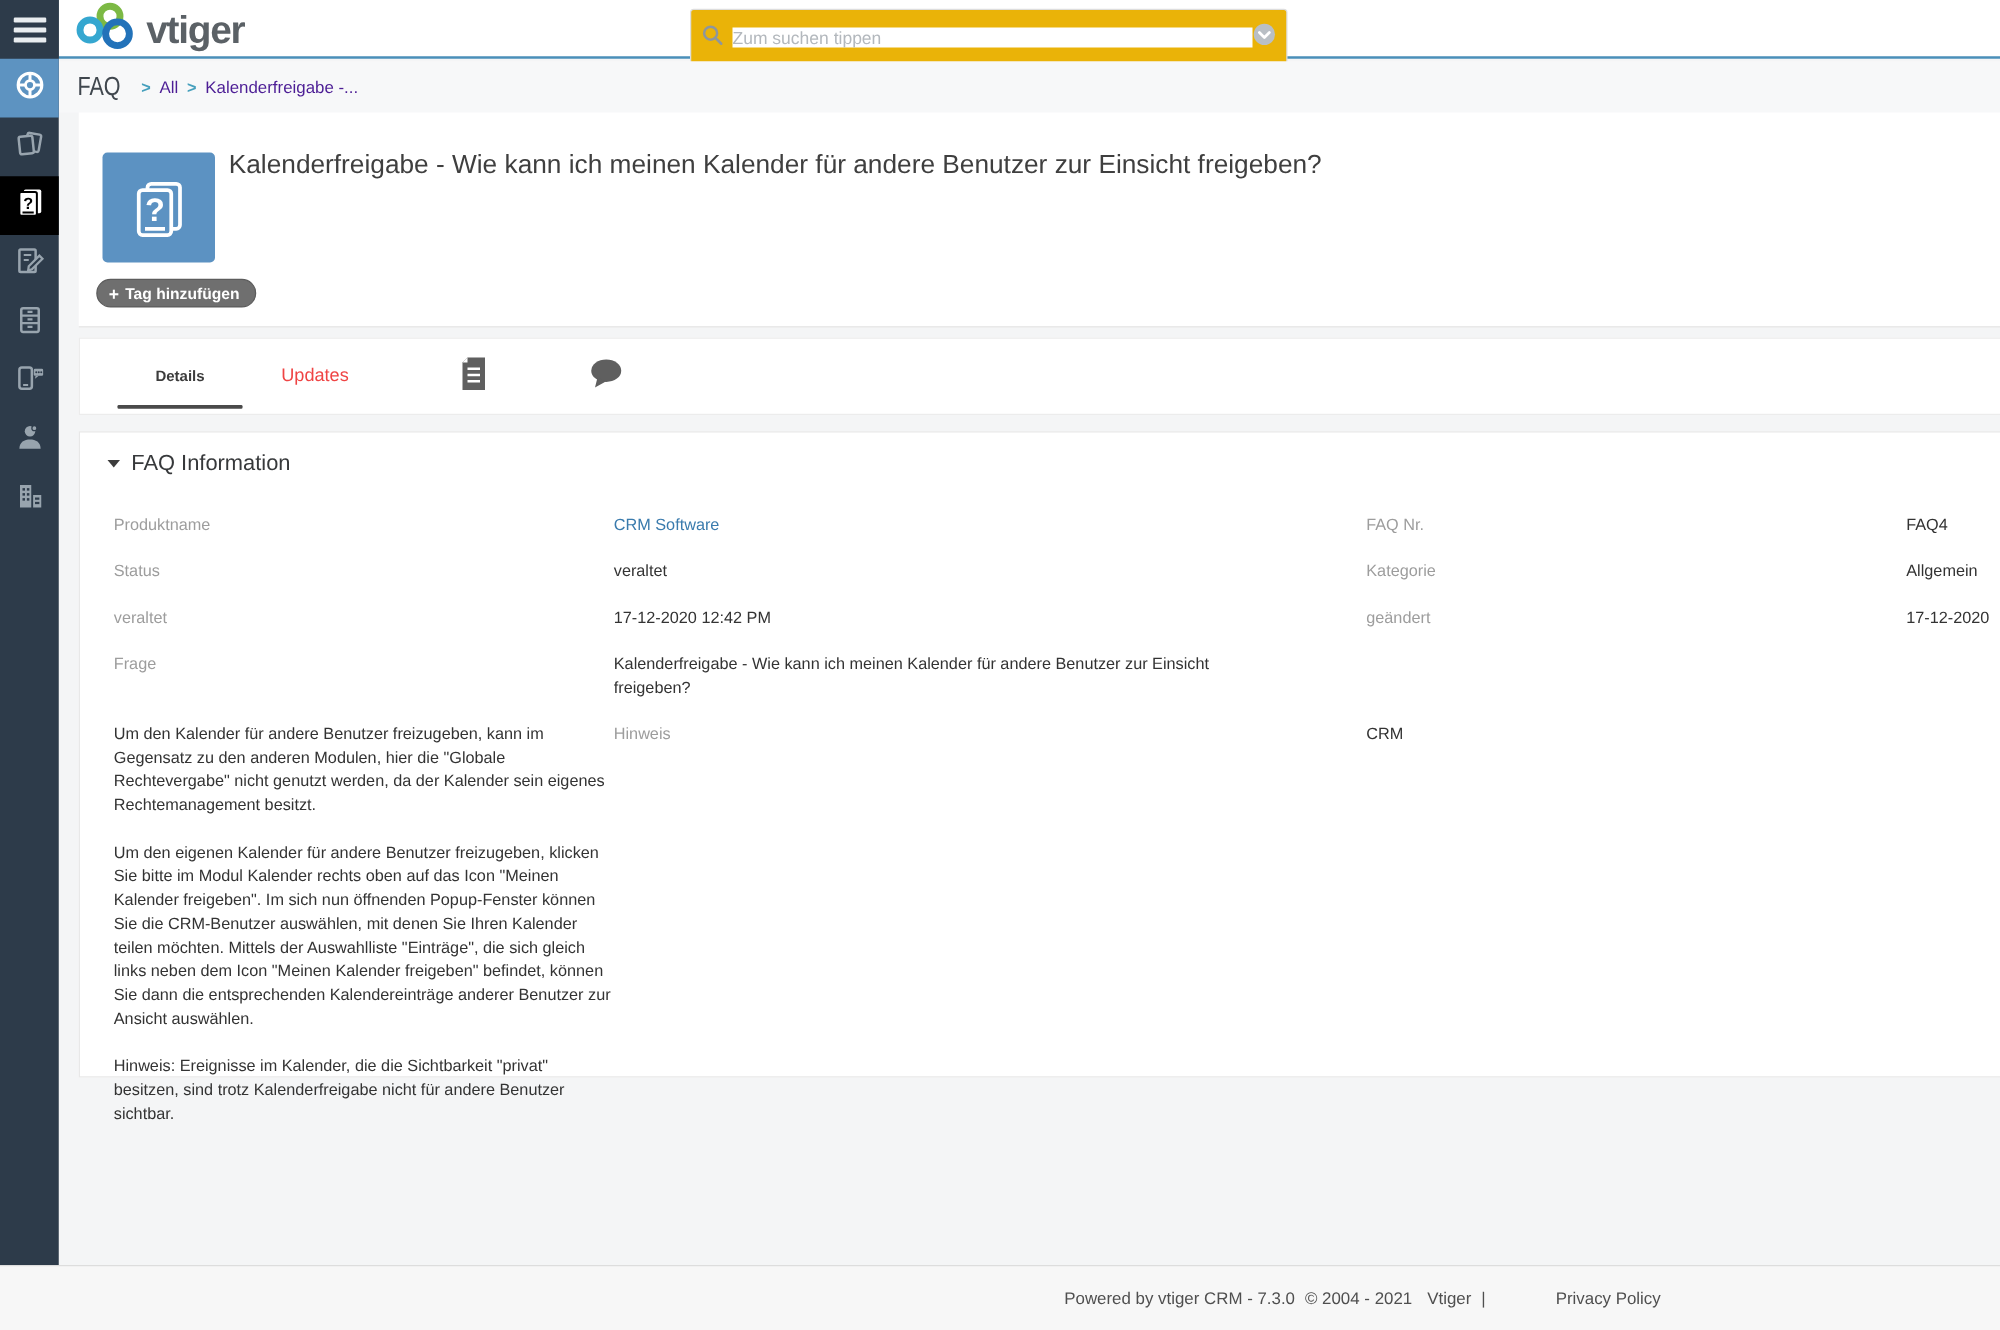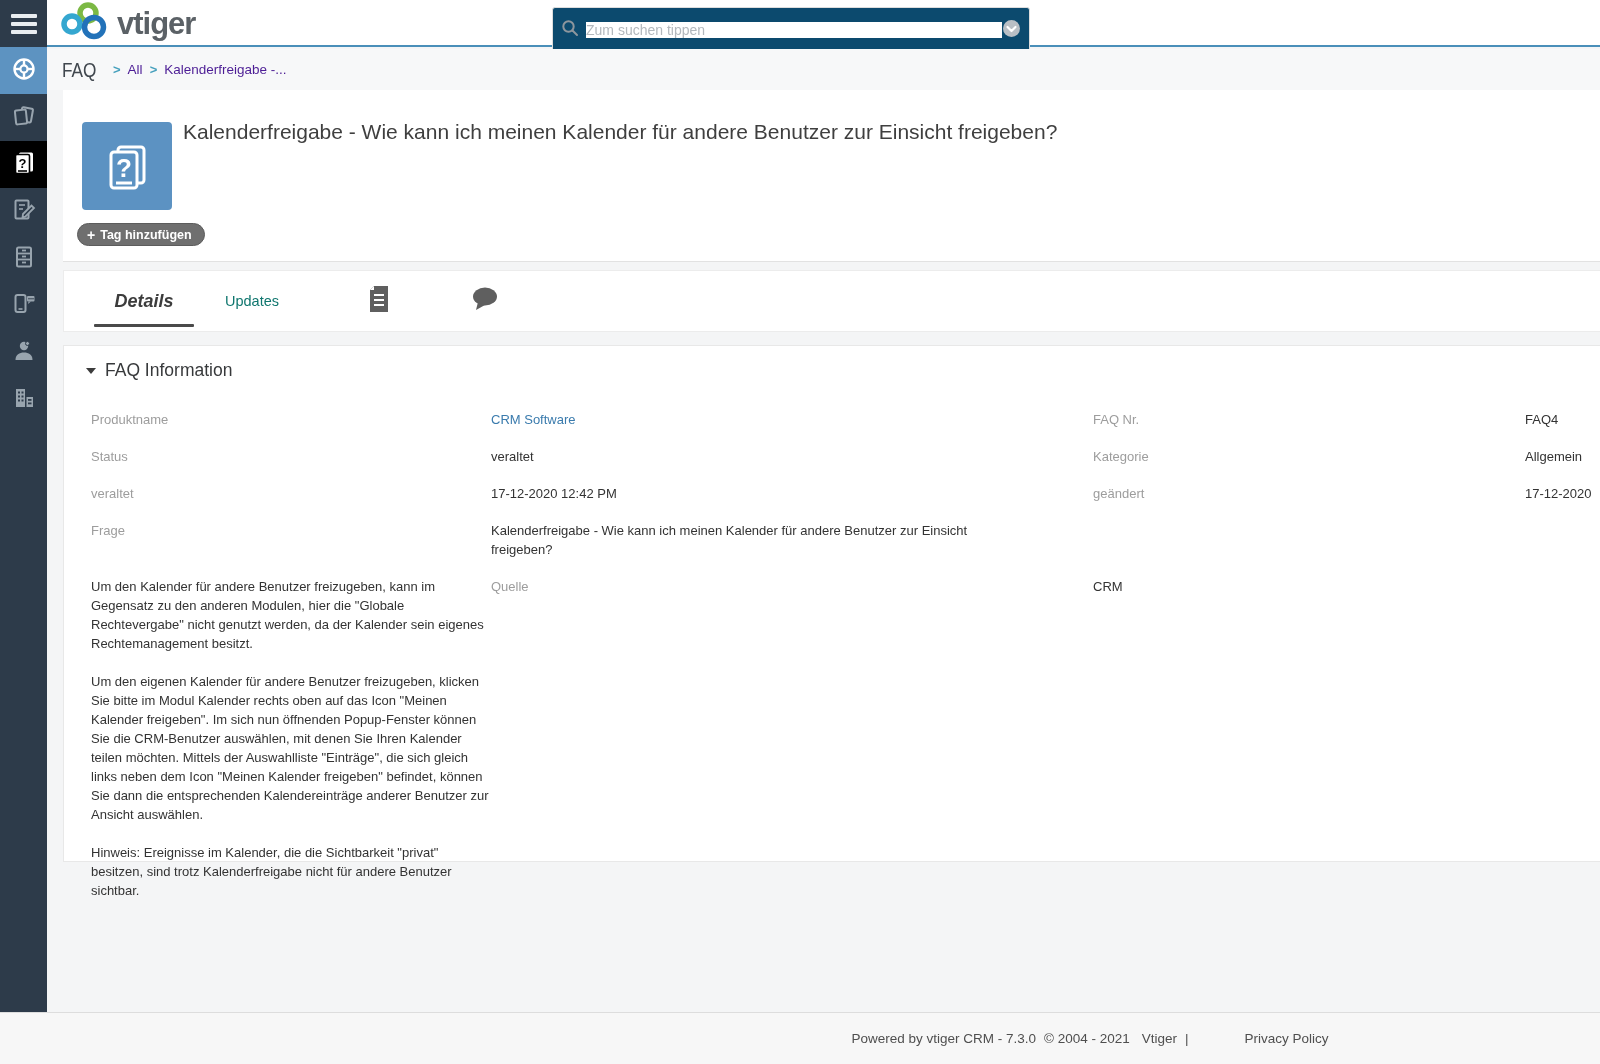--- a/index.html
+++ b/index.html
@@ -18,21 +18,21 @@
   .hamburger-bars { display:flex; flex-direction:column; gap:4px; }
   .hamburger-bars span { display:block; width:26px; height:4px; background:#e9edf0; border-radius:1px; }
 
   
   .topbar { position:absolute; left:47px; top:0; width:2133px; height:47px;
             background:#fff; border-bottom:2px solid #4a8fb9; }
   .logo { position:absolute; left:13px; top:2px; height:44px; display:flex;
           align-items:center; cursor:pointer; }
   .logo-word { font-size:31px; font-weight:700; color:#5b6166; letter-spacing:-1px; margin-left:5px; }
   .searchbox { position:absolute; left:505px; top:7px; width:478px; height:46px;
-               border:1px solid #ddd; border-radius:3px; background:#0c4a6e;
+               border:1px solid #ddd; border-radius:3px; background:#eab308;
                display:flex; align-items:center; padding:0 8px; }
   .searchbox input { flex:1; border:none; outline:none; font-size:14px; color:#555;
                      font-family:"Liberation Sans",sans-serif; margin-left:7px; }
   .searchbox input::placeholder { color:#b3b8bd; }
 
   
   .crumbbar { position:absolute; left:47px; top:49px; width:2133px; height:41px;
               background:#f7f8f9; display:flex; align-items:center; padding-left:15px; }
   .crumb-module { font-size:21px; color:#40474e; font-weight:500;
                   display:inline-block; transform:scaleX(.82); transform-origin:left center;
@@ -52,22 +52,22 @@
              background:#6f6f6f; border:1px solid #5c5c5c; border-radius:12px;
              color:#fff; font-size:12.5px; font-weight:700; display:inline-flex;
              align-items:center; gap:5px; cursor:pointer; }
   .tag-btn .plus { font-size:14px; font-weight:700; }
 
   
   .tabs-card { position:absolute; left:63px; top:270px; width:2100px; height:62px;
                background:#fff; border:1px solid #ececec; }
   .tabs-row { display:flex; align-items:center; height:100%; padding-left:30px; }
   .tab { height:100%; display:flex; align-items:center; justify-content:center; cursor:pointer; }
-  .tab-details { width:100px; font-size:18px; font-weight:700; color:#3c3c3c;font-style:italic; }
-  .tab-updates { width:100px; margin-left:8px; font-size:14.5px; color:#0f766e; }
+  .tab-details { width:100px; font-size:12px; font-weight:700; color:#3c3c3c; }
+  .tab-updates { width:100px; margin-left:8px; font-size:14.5px; color:#ef4444; }
   .tab-icon { width:46px; }
   .tab-doc { margin-left:54px; }
   .tab-comment { margin-left:60px; }
   .tab-underline { position:absolute; left:30px; bottom:4px; width:100px; height:3px;
                    background:#4a4a4a; border-radius:1px; }
 
   
   .faq-card { position:absolute; left:63px; top:345px; width:2100px; height:517px;
               background:#fff; border:1px solid #e8e8e8; }
   .section-head { display:flex; align-items:center; gap:9px; padding:14px 0 0 22px; cursor:pointer; }
@@ -211,21 +211,21 @@
         <div class="flabel"></div>
         <div class="fvalue"></div>
       </div>
 
       <div class="frow">
         <div class="fvalue">
           <p>Um den Kalender für andere Benutzer freizugeben, kann im Gegensatz zu den anderen Modulen, hier die "Globale Rechtevergabe" nicht genutzt werden, da der Kalender sein eigenes Rechtemanagement besitzt.</p>
           <p>Um den eigenen Kalender für andere Benutzer freizugeben, klicken Sie bitte im Modul Kalender rechts oben auf das Icon "Meinen Kalender freigeben". Im sich nun öffnenden Popup-Fenster können Sie die CRM-Benutzer auswählen, mit denen Sie Ihren Kalender teilen möchten. Mittels der Auswahlliste "Einträge", die sich gleich links neben dem Icon "Meinen Kalender freigeben" befindet, können Sie dann die entsprechenden Kalendereinträge anderer Benutzer zur Ansicht auswählen.</p>
           <p>Hinweis: Ereignisse im Kalender, die die Sichtbarkeit "privat" besitzen, sind trotz Kalenderfreigabe nicht für andere Benutzer sichtbar.</p>
         </div>
-        <div class="flabel">Quelle</div>
+        <div class="flabel">Hinweis</div>
         <div class="fvalue">CRM</div>
       </div>
 
     </div>
   </div>
 
   <div class="footer">
     <span>Powered by vtiger CRM - 7.3.0</span>
     <span>© 2004 - 2021</span>
     <span style="margin-left:8px;">Vtiger</span>

